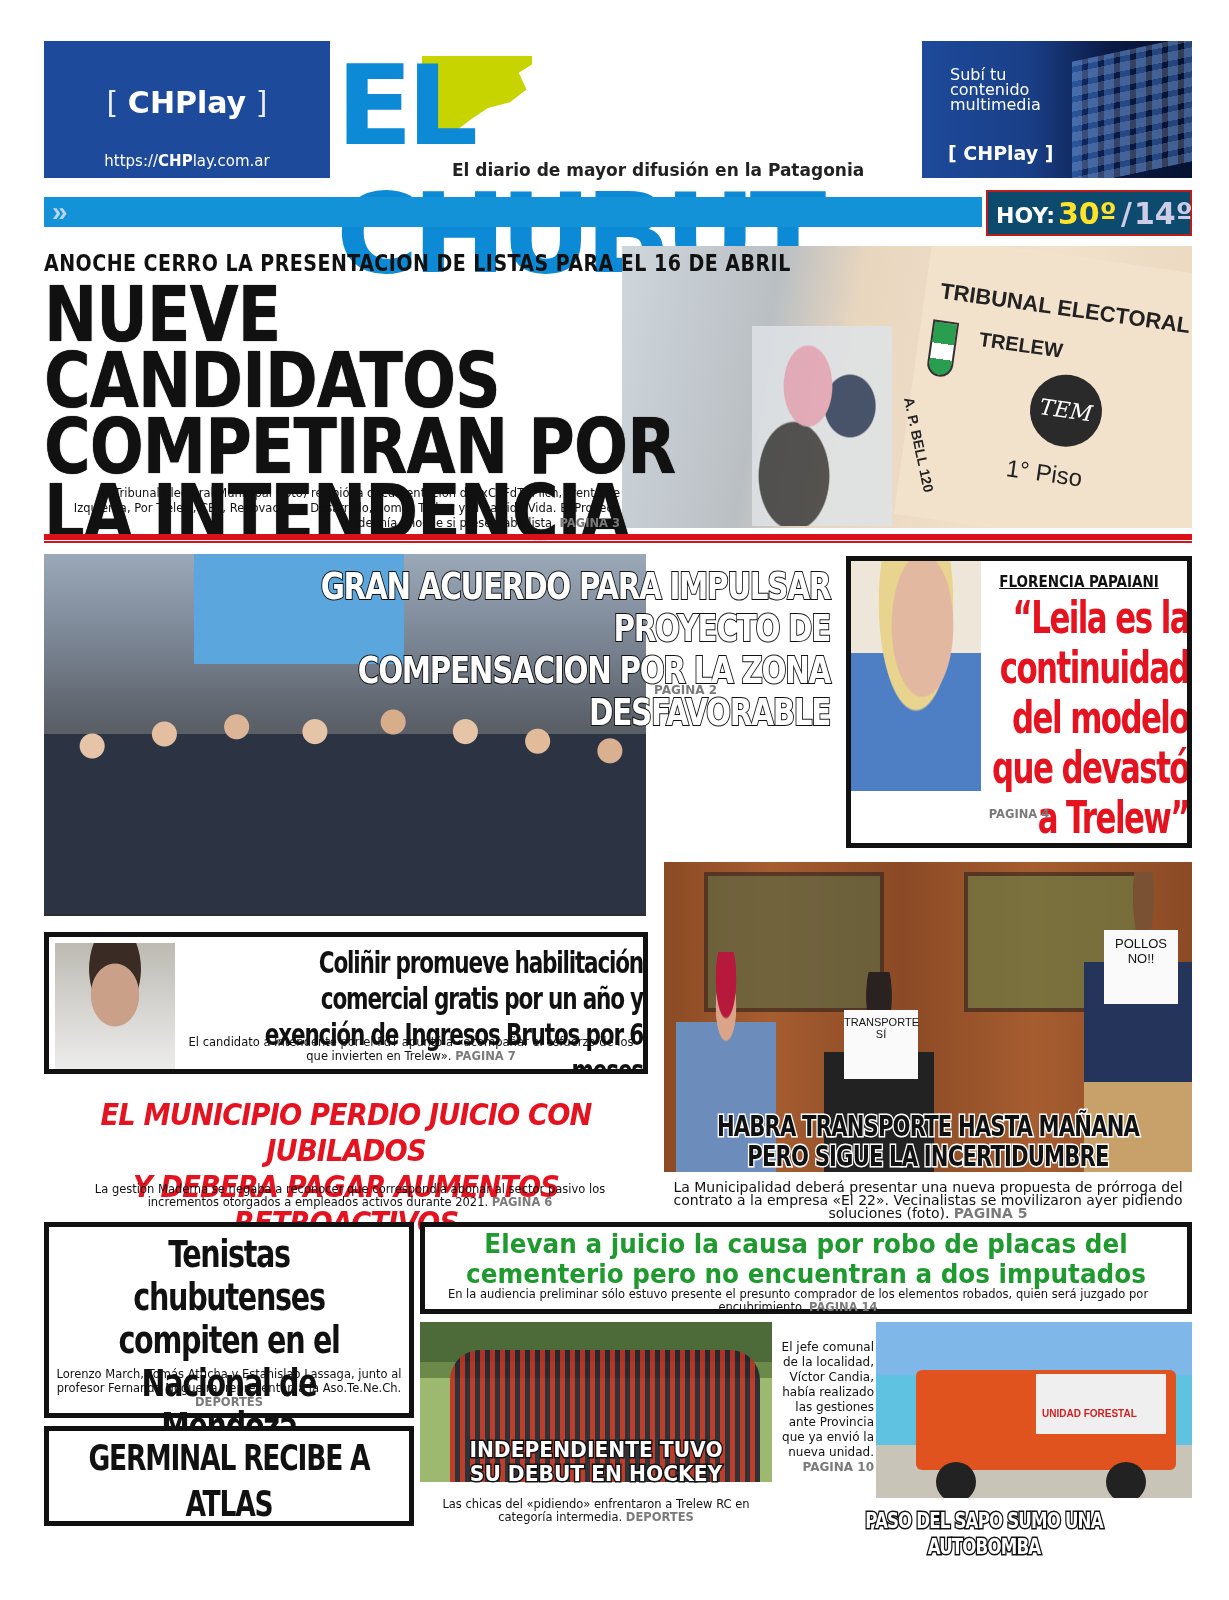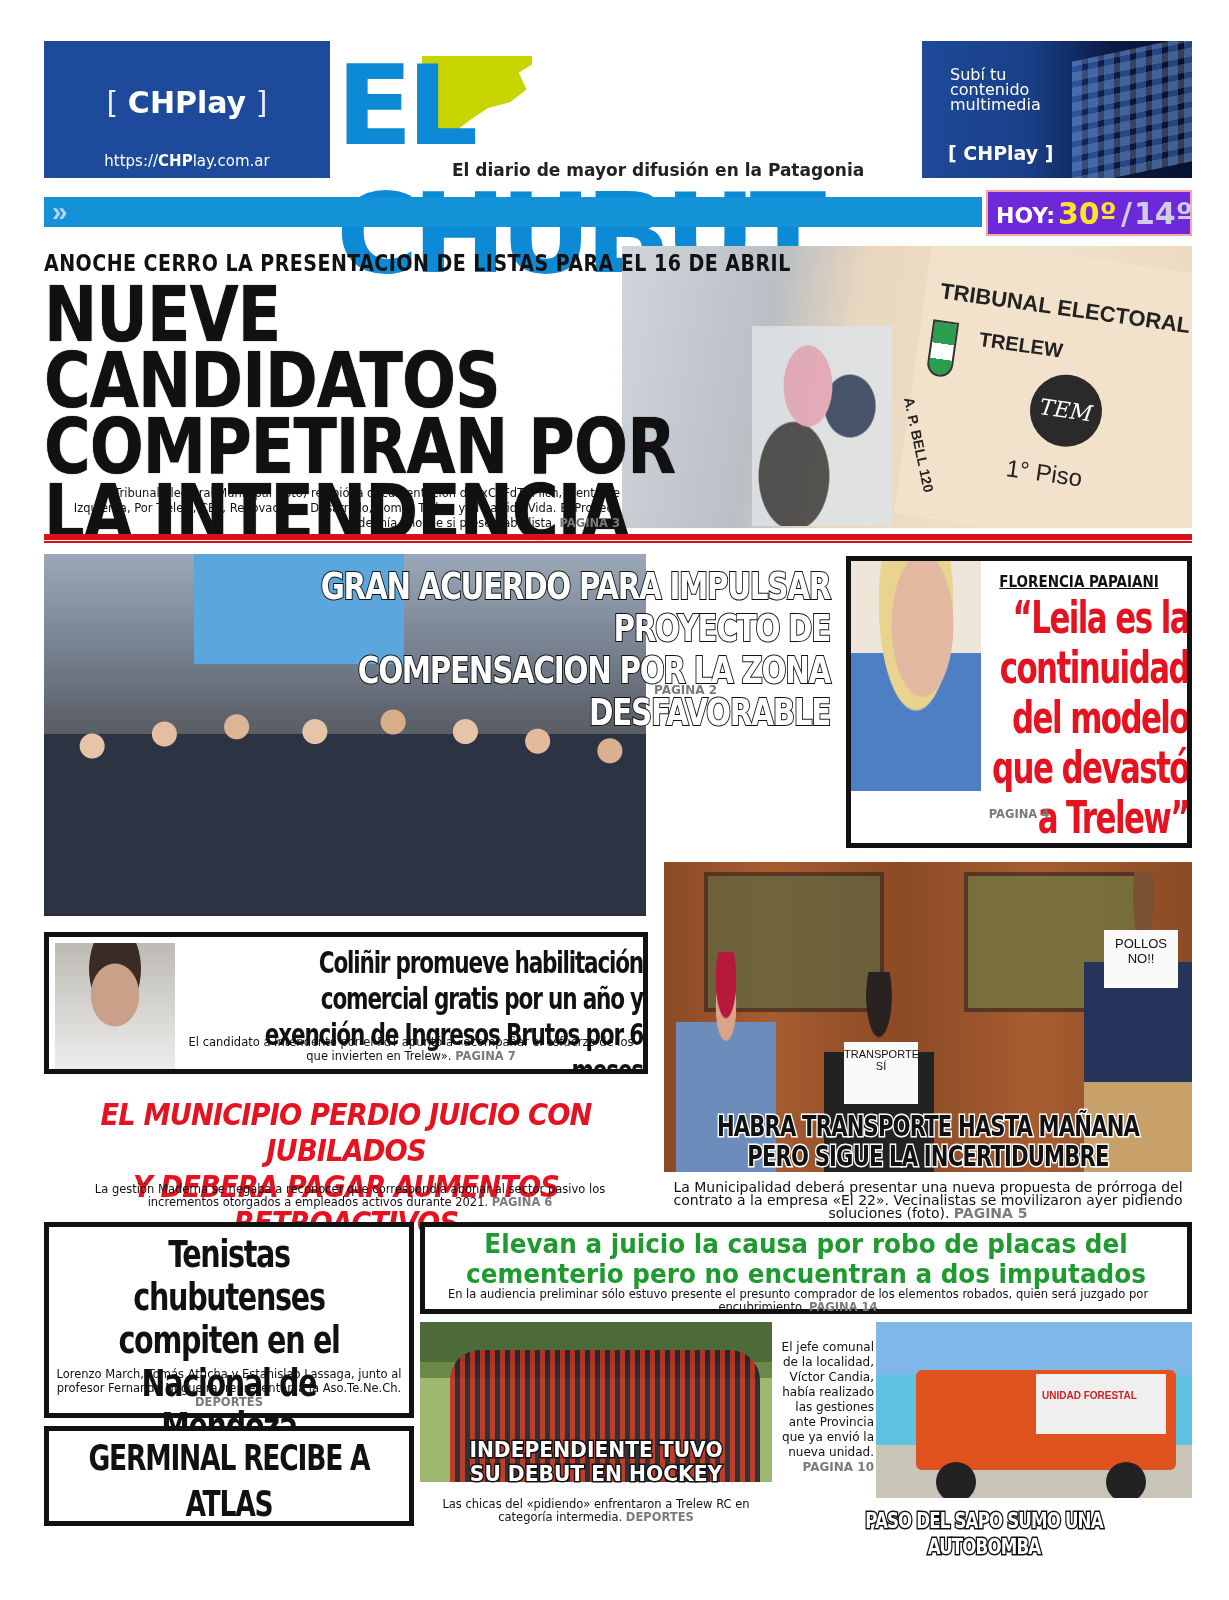--- a/index.html
+++ b/index.html
@@ -22,21 +22,21 @@
   
   .logo { left: 342px; top: 50px; width: 570px; height: 100px; }
   .logo .word { position: absolute; top: -8px; font-size: 110px; font-family: "DejaVu Sans", sans-serif; font-weight: bold; color: #0d8ad6; letter-spacing: -6px; transform: scaleX(1.02); }
   .logo .map { position: absolute; left: 80px; top: 6px; width: 110px; height: 84px; background: #c8d400; clip-path: polygon(0 0,100% 0,100% 10%,88% 20%,95% 40%,80% 55%,60% 62%,45% 75%,30% 90%,15% 100%,5% 90%,0 70%); }
   .tagline { left: 452px; top: 160px; font-size: 17px; font-family: "DejaVu Sans", sans-serif; font-weight: bold; color: #222; }
 
   
   .infobar { left: 44px; top: 197px; width: 938px; height: 30px; background: #1492d8; color: #fff; }
   .infobar .chev { position: absolute; left: 8px; top: 2px; font-size: 28px; line-height: 26px; color: #b8d6f3; font-weight: bold; letter-spacing: -8px; }
   .infobar .txt { position: absolute; left: 42px; top: 8px; font-size: 10.5px; font-family: "DejaVu Sans", sans-serif; white-space: nowrap; letter-spacing: -0.3px; }
-  .weather { left: 986px; top: 190px; width: 206px; height: 46px; background: #6d28d9; color: #fff; border: 2px solid #fca5a5; }
+  .weather { left: 986px; top: 190px; width: 206px; height: 46px; background: #0c4a6e; color: #fff; border: 2px solid #b91c1c; }
   .weather span { position: absolute; top: 6px; font-family: "DejaVu Sans", sans-serif; font-weight: bold; }
   .weather .lbl { left: 8px; font-size: 22px; top: 11px; }
   .weather .max { left: 70px; font-size: 30px; color: #ffe22a; top: 4px; }
   .weather .sep { left: 133px; font-size: 30px; color: #cfcde6; top: 4px; }
   .weather .min { left: 146px; font-size: 30px; color: #cfcde6; top: 4px; }
 
   
   .kicker { left: 44px; top: 250px; font-size: 23px; font-weight: bold; color: #111; letter-spacing: 0.5px; white-space: nowrap; font-family: "DejaVu Sans Condensed", "DejaVu Sans", sans-serif; transform: scaleX(0.92); transform-origin: left; }
   .main-photo { left: 622px; top: 246px; width: 570px; height: 282px; background: linear-gradient(100deg, #cfd6dc 0%, #b9bfc3 26%, #e9d6bf 40%, #f1e1cc 70%, #ead7bd 100%); overflow: hidden; }
   .main-photo .people { position: absolute; left: 130px; top: 80px; width: 140px; height: 200px; background: radial-gradient(ellipse at 40% 30%, #e5a5b6 0 20%, transparent 21%), radial-gradient(ellipse at 70% 40%, #2c3d5c 0 18%, transparent 19%), radial-gradient(ellipse at 30% 75%, #3c3c3c 0 25%, transparent 26%), #dfe3e7; opacity: .85; }
@@ -82,22 +82,22 @@
   .colinir .desc { position: absolute; left: 130px; top: 98px; width: 464px; text-align: center; font-size: 11.5px; line-height: 14px; font-family: "DejaVu Sans", sans-serif; }
 
   
   .muni-title { left: 44px; top: 1096px; width: 604px; text-align: center; font-size: 31px; line-height: 36px; color: #e5121f; font-family: "DejaVu Sans", sans-serif; font-weight: bold; font-style: italic; letter-spacing: -1px; transform: scaleX(0.88); transform-origin: center top; }
   .muni-desc { left: 80px; top: 1183px; width: 540px; text-align: center; font-size: 11.5px; line-height: 13px; font-family: "DejaVu Sans", sans-serif; }
 
   
   .trans-photo { left: 664px; top: 862px; width: 528px; height: 310px; background: linear-gradient(90deg, #8b4a25 0%, #a65d30 20%, #8b4a25 45%, #a65d30 70%, #8b4a25 100%); overflow: hidden; }
   .trans-photo .win1 { position: absolute; left: 40px; top: 10px; width: 180px; height: 140px; background: #5c6843; opacity: .7; border: 4px solid #3a2a20; }
   .trans-photo .win2 { position: absolute; left: 300px; top: 10px; width: 180px; height: 140px; background: #6a7a44; opacity: .7; border: 4px solid #3a2a20; }
-  .trans-photo .sign1 { position: absolute; left: 180px; top: 148px; width: 74px; height: 62px; background: #fafafa; color: #111; font-size: 11px; text-align: center; padding-top: 6px; margin-top: 32px; }
-  .trans-photo .sign2 { position: absolute; left: 440px; top: 68px; width: 74px; height: 58px; background: #fafafa; color: #111; font-size: 13px; text-align: center; padding-top: 6px; }
+  .trans-photo .sign1 { position: absolute; left: 180px; top: 148px; width: 74px; height: 69px; background: #fafafa; color: #111; font-size: 11px; text-align: center; padding-top: 6px; }
+  .trans-photo .sign2 { position: absolute; left: 440px; top: 68px; width: 74px; height: 74px; background: #fafafa; color: #111; font-size: 13px; text-align: center; padding-top: 6px; }
   .trans-photo .p1 { position: absolute; left: 12px; top: 90px; width: 100px; height: 220px; background: radial-gradient(ellipse at 50% 12%, #b6193c 0 14%, transparent 15%), radial-gradient(ellipse at 50% 25%, #d9a487 0 14%, transparent 15%), linear-gradient(180deg, transparent 0 32%, #6c8dbb 32%); }
   .trans-photo .p2 { position: absolute; left: 160px; top: 110px; width: 110px; height: 200px; background: radial-gradient(ellipse at 50% 12%, #2a2220 0 16%, transparent 17%), linear-gradient(180deg, transparent 0 40%, #222 40%); }
   .trans-photo .p3 { position: absolute; left: 420px; top: 10px; width: 108px; height: 300px; background: radial-gradient(ellipse at 55% 8%, #7b5134 0 12%, transparent 13%), linear-gradient(180deg, transparent 0 30%, #24345a 30% 70%, #c7a06a 70%); }
   .trans-title { left: 664px; top: 1112px; width: 528px; text-align: center; font-size: 28px; line-height: 30px; color: #111; font-family: "DejaVu Sans Condensed", "DejaVu Sans", sans-serif; font-weight: bold; letter-spacing: -1px; -webkit-text-stroke: 3px #fff; paint-order: stroke fill; transform: scaleX(0.84); transform-origin: center top; }
   .trans-desc { left: 664px; top: 1181px; width: 528px; text-align: center; font-size: 14px; line-height: 13px; font-family: "DejaVu Sans", sans-serif; }
 
   
   .tenistas { left: 44px; top: 1222px; width: 370px; height: 196px; border: 5px solid #111; background: #fff; }
   .tenistas .title { position: absolute; left: 0; right: 0; top: 6px; text-align: center; font-size: 37px; line-height: 43px; font-family: "DejaVu Sans Condensed", "DejaVu Sans", sans-serif; font-weight: bold; letter-spacing: -1.5px; transform: scaleX(0.86); transform-origin: center top; }
   .tenistas .desc { position: absolute; left: 4px; right: 4px; top: 140px; text-align: center; font-size: 11.5px; line-height: 14px; font-family: "DejaVu Sans", sans-serif; }
@@ -116,21 +116,21 @@
   .hockey-photo { left: 420px; top: 1322px; width: 352px; height: 160px; background: linear-gradient(180deg, #4d6b38 0 25%, #6b8a4a 25% 35%, #9db86f 35% 100%); overflow: hidden; }
   .hockey-photo .team { position: absolute; left: 30px; top: 28px; width: 310px; height: 132px; background:
     repeating-linear-gradient(90deg, #c2281f 0 5px, #1c1c2e 5px 10px); opacity: .85; border-radius: 30px 30px 0 0; }
   .hockey-title { left: 420px; top: 1438px; width: 352px; text-align: center; font-size: 22px; line-height: 24px; color: #fff; font-family: "DejaVu Sans", sans-serif; font-weight: bold; -webkit-text-stroke: 3px #111; paint-order: stroke fill; transform: scaleX(0.92); transform-origin: center top; }
   .hockey-desc { left: 420px; top: 1498px; width: 352px; text-align: center; font-size: 11.5px; line-height: 13px; font-family: "DejaVu Sans", sans-serif; }
 
   
   .sapo-desc { left: 776px; top: 1340px; width: 98px; text-align: right; font-size: 12px; line-height: 15px; font-family: "DejaVu Sans", sans-serif; }
   .sapo-photo { left: 876px; top: 1322px; width: 316px; height: 176px; background: linear-gradient(180deg, #7fb8e8 0 30%, #5ec2e0 30% 70%, #c8c4b8 70%); overflow: hidden; }
   .sapo-photo .truck { position: absolute; left: 40px; top: 48px; width: 260px; height: 100px; background: #e0531e; border-radius: 6px; }
-  .sapo-photo .box { position: absolute; left: 160px; top: 52px; width: 130px; height: 60px; background: #efefef; color: #d21f1f; font-size: 10px; font-weight: bold; padding: 16px 4px 0 6px; }
+  .sapo-photo .box { position: absolute; left: 160px; top: 52px; width: 130px; height: 60px; background: #efefef; color: #d21f1f; font-size: 10px; font-weight: bold; padding: 34px 4px 0 6px; }
   .sapo-photo .w1 { position: absolute; left: 60px; top: 140px; width: 40px; height: 40px; border-radius: 50%; background: #222; }
   .sapo-photo .w2 { position: absolute; left: 230px; top: 140px; width: 40px; height: 40px; border-radius: 50%; background: #222; }
   .sapo-title { left: 776px; top: 1508px; width: 416px; text-align: center; font-size: 22px; line-height: 26px; color: #fff; font-family: "DejaVu Sans Condensed", "DejaVu Sans", sans-serif; font-weight: bold; letter-spacing: -1px; -webkit-text-stroke: 3px #111; paint-order: stroke fill; transform: scaleX(0.84); transform-origin: center top; }
 </style>
 </head>
 <body>
 
 <div class="abs ad-left">
   <div class="brand"><span class="br">[ </span><span>CHPlay</span><span class="br"> ]</span></div>
   <div class="url"><span>https://</span><b>CHP</b><span>lay.com.ar</span></div>

